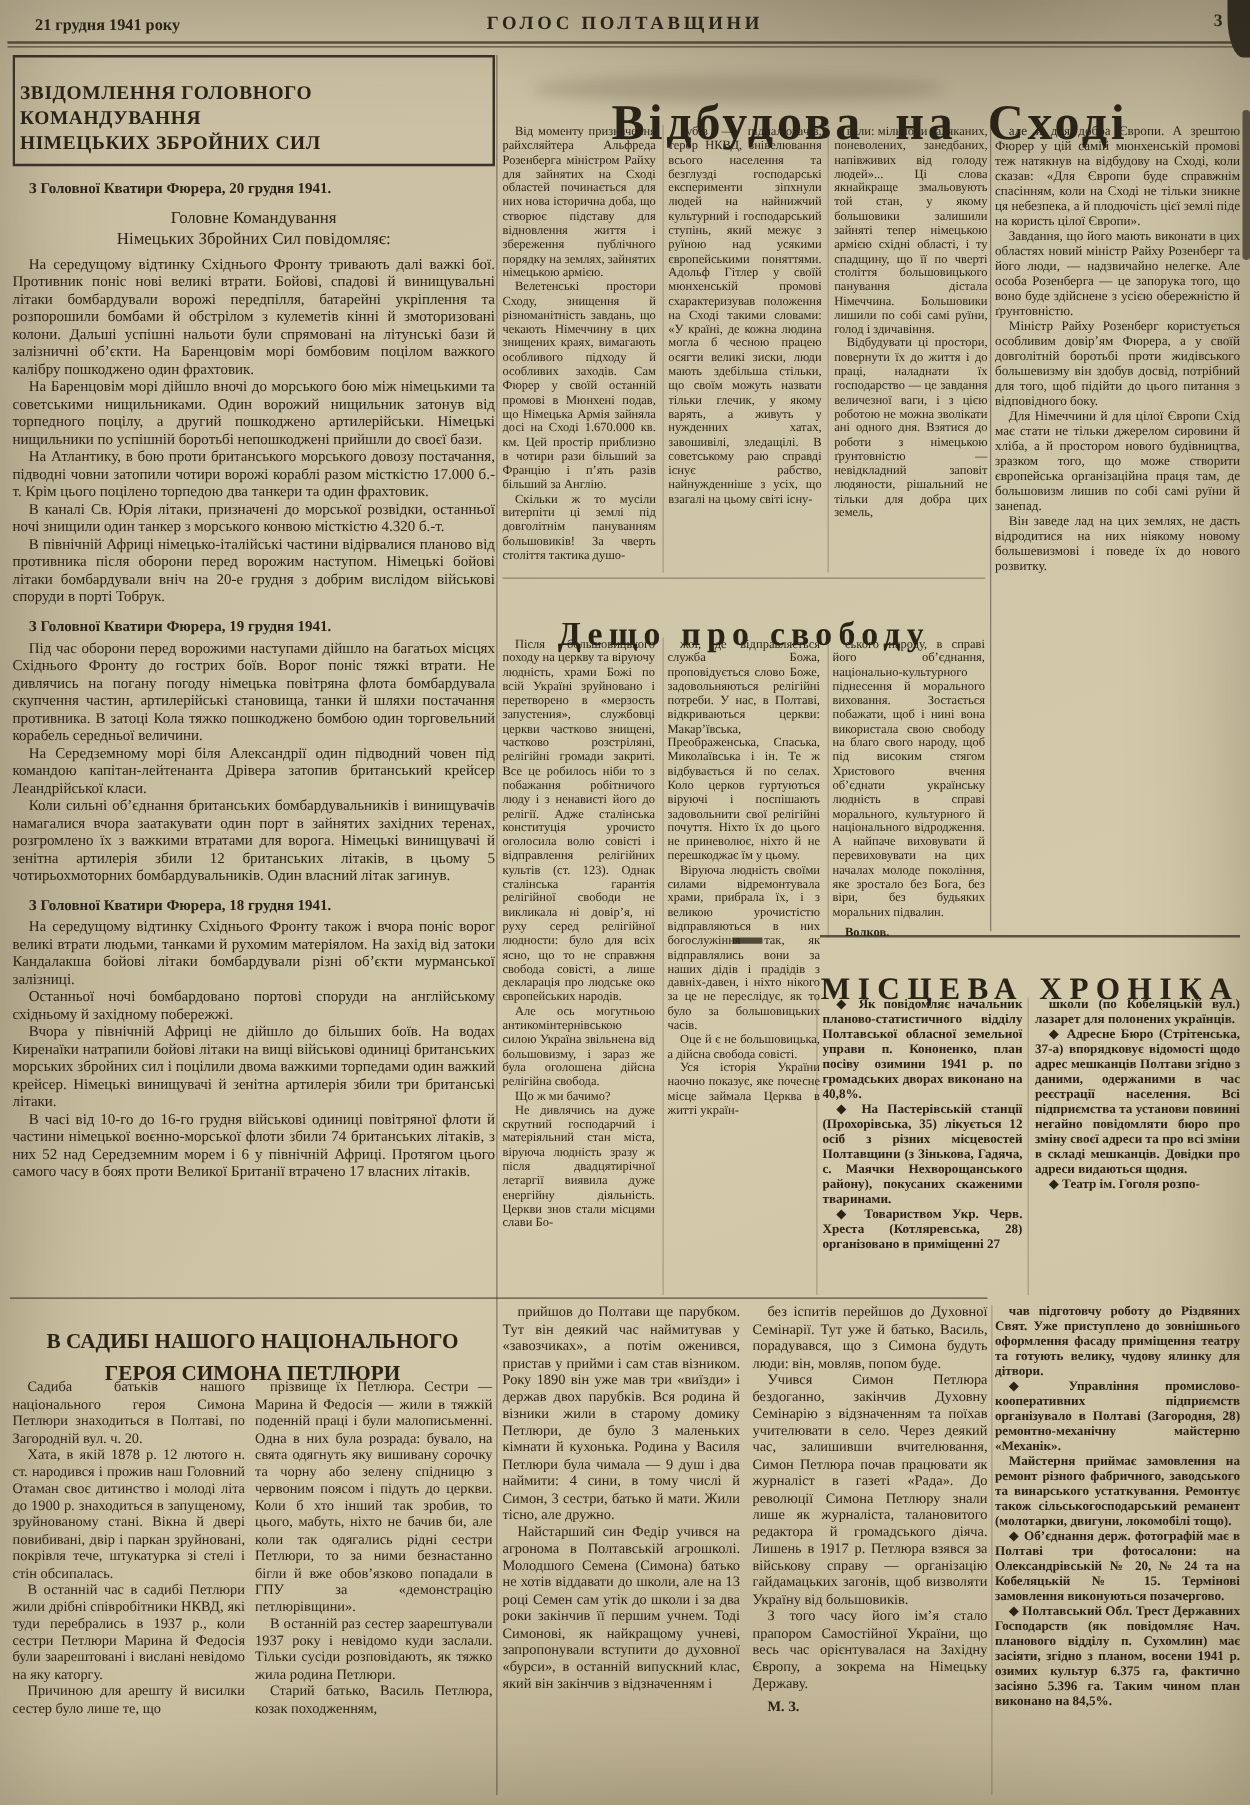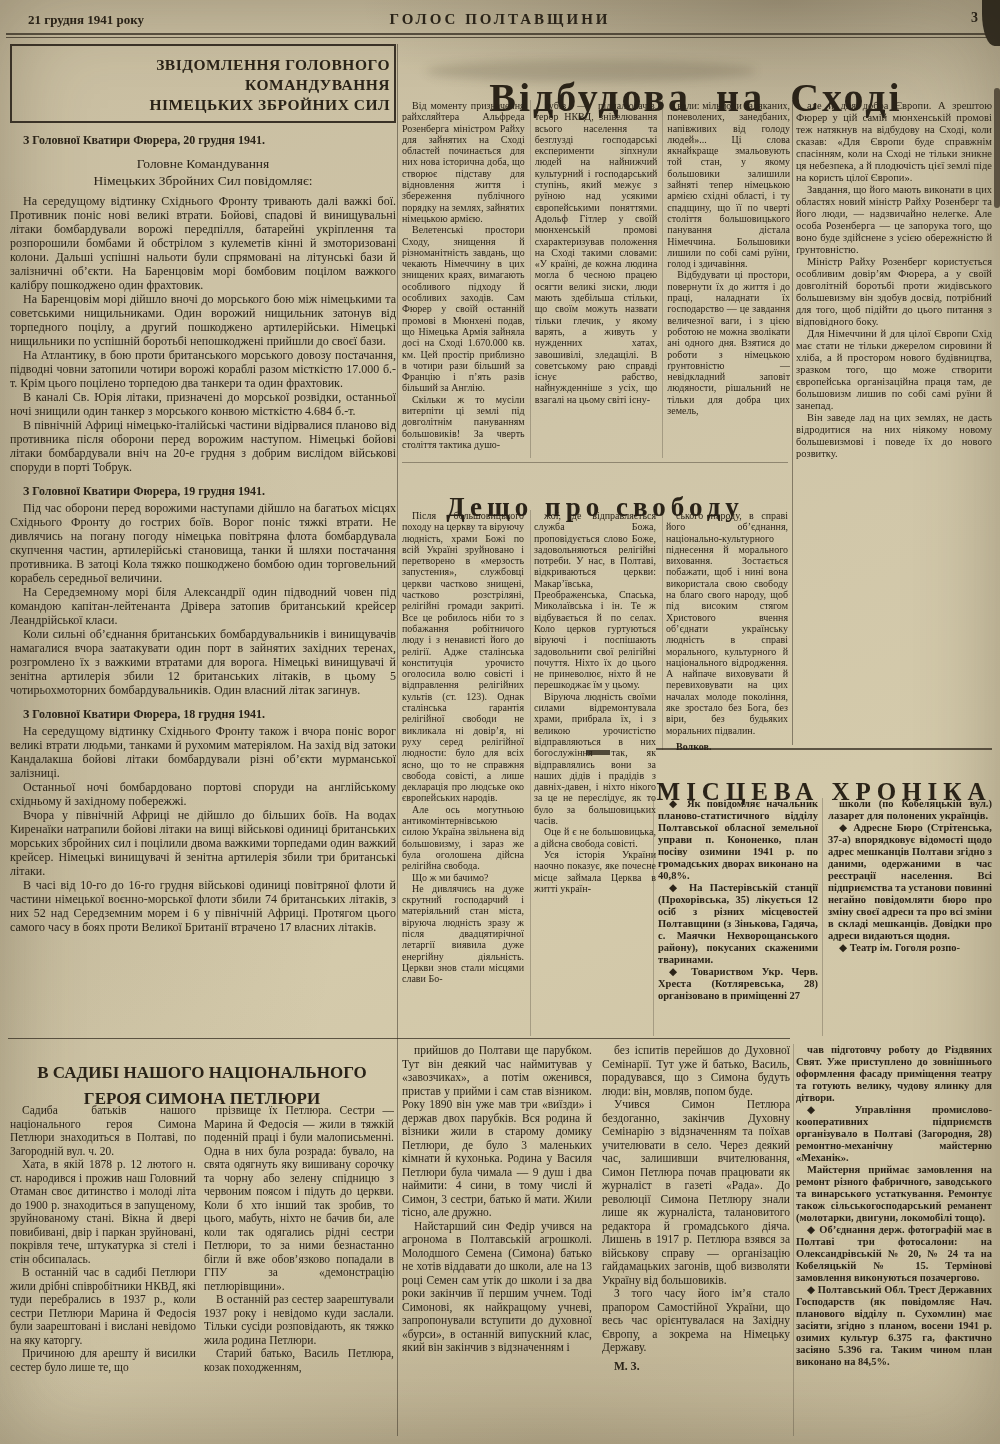--- a/index.html
+++ b/index.html
@@ -23,21 +23,21 @@
   .hdr-title{position:absolute;left:0;right:0;top:11px;text-align:center;font-size:15px;font-weight:bold;letter-spacing:3px;}
   .hdr-page{position:absolute;right:22px;top:10px;font-size:14px;font-weight:bold;}
 
   
   .hrule{position:absolute;background:rgba(52,44,32,.75);}
   .vrule{position:absolute;width:1px;background:rgba(52,44,32,.5);}
   .vrule.faint{background:rgba(52,44,32,.28);}
 
   
   .wehrmacht{left:10px;top:44px;width:386px;height:992px;}
-  .box-head{border:2px solid #3a3227;padding:9px 4px 6px;text-align:right;font-weight:bold;font-size:15.5px;line-height:20px;letter-spacing:.5px;}
+  .box-head{border:2px solid #3a3227;padding:19px 4px 6px;text-align:left;font-weight:bold;font-size:15.5px;line-height:20px;letter-spacing:.5px;}
   .dateline{font-weight:bold;font-size:12px;line-height:14px;text-indent:13px;margin-top:10px;margin-bottom:3px;}
   .subhead{text-align:center;font-weight:normal;font-size:13.5px;line-height:17px;margin:8px 0 5px;}
   .wehrmacht .body p{font-size:12px;line-height:14px;}
 
   
   .h-vidbudova{left:400px;top:48px;width:592px;height:48px;text-align:center;font-weight:bold;font-size:40px;line-height:46px;letter-spacing:3px;word-spacing:12px;}
   .vid-cols{left:402px;top:100px;width:388px;height:358px;display:flex;gap:10px;}
   .vid-cols .col{flex:1;overflow:hidden;}
   .cols-small p{font-size:10px;line-height:11.3px;text-align:justify;text-indent:10px;}
   .vcol4{left:796px;top:100px;width:196px;height:645px;}
@@ -109,21 +109,21 @@
     </div>
     <p class="dateline">З Головної Кватири Фюрера, 20 грудня 1941.</p>
     <div class="subhead">
       <div>Головне Командування</div>
       <div>Німецьких Збройних Сил повідомляє:</div>
     </div>
     <div class="body">
         <p>На середущому відтинку Східнього Фронту тривають далі важкі бої. Противник поніс нові великі втрати. Бойові, спадові й винищувальні літаки бомбардували ворожі передпілля, батарейні укріплення та розпорошили бомбами й обстрілом з кулеметів кінні й змоторизовані колони. Дальші успішні нальоти були спрямовані на літунські бази й залізничні об’єкти. На Баренцовім морі бомбовим поцілом важкого калібру пошкоджено один фрахтовик.</p>
         <p>На Баренцовім морі дійшло вночі до морського бою між німецькими та советськими нищильниками. Один ворожий нищильник затонув від торпедного поцілу, а другий пошкоджено артилерійськи. Німецькі нищильники по успішній боротьбі непошкоджені прийшли до своєї бази.</p>
         <p>На Атлантику, в бою проти британського морського довозу постачання, підводні човни затопили чотири ворожі кораблі разом місткістю 17.000 б.-т. Крім цього поцілено торпедою два танкери та один фрахтовик.</p>
-        <p>В каналі Св. Юрія літаки, призначені до морської розвідки, останньої ночі знищили один танкер з морського конвою місткістю 4.684 б.-т.</p>
+        <p>В каналі Св. Юрія літаки, призначені до морської розвідки, останньої ночі знищили один танкер з морського конвою місткістю 4.320 б.-т.</p>
         <p>В північній Африці німецько-італійські частини відірвалися планово від противника після оборони перед ворожим наступом. Німецькі бойові літаки бомбардували вніч на 20-е грудня з добрим вислідом військові споруди в порті Тобрук.</p>
       </div>
     <p class="dateline">З Головної Кватири Фюрера, 19 грудня 1941.</p>
     <div class="body">
         <p>Під час оборони перед ворожими наступами дійшло на багатьох місцях Східнього Фронту до гострих боїв. Ворог поніс тяжкі втрати. Не дивлячись на погану погоду німецька повітряна флота бомбардувала скупчення частин, артилерійські становища, танки й шляхи постачання противника. В затоці Кола тяжко пошкоджено бомбою один торговельний корабель середньої величини.</p>
         <p>На Середземному морі біля Александрії один підводний човен під командою капітан-лейтенанта Дрівера затопив британський крейсер Леандрійської класи.</p>
         <p>Коли сильні об’єднання британських бомбардувальників і винищувачів намагалися вчора заатакувати один порт в зайнятих західних теренах, розгромлено їх з важкими втратами для ворога. Німецькі винищувачі й зенітна артилерія збили 12 британських літаків, в цьому 5 чотирьохмоторних бомбардувальників. Один власний літак загинув.</p>
       </div>
     <p class="dateline">З Головної Кватири Фюрера, 18 грудня 1941.</p>
     <div class="body">

